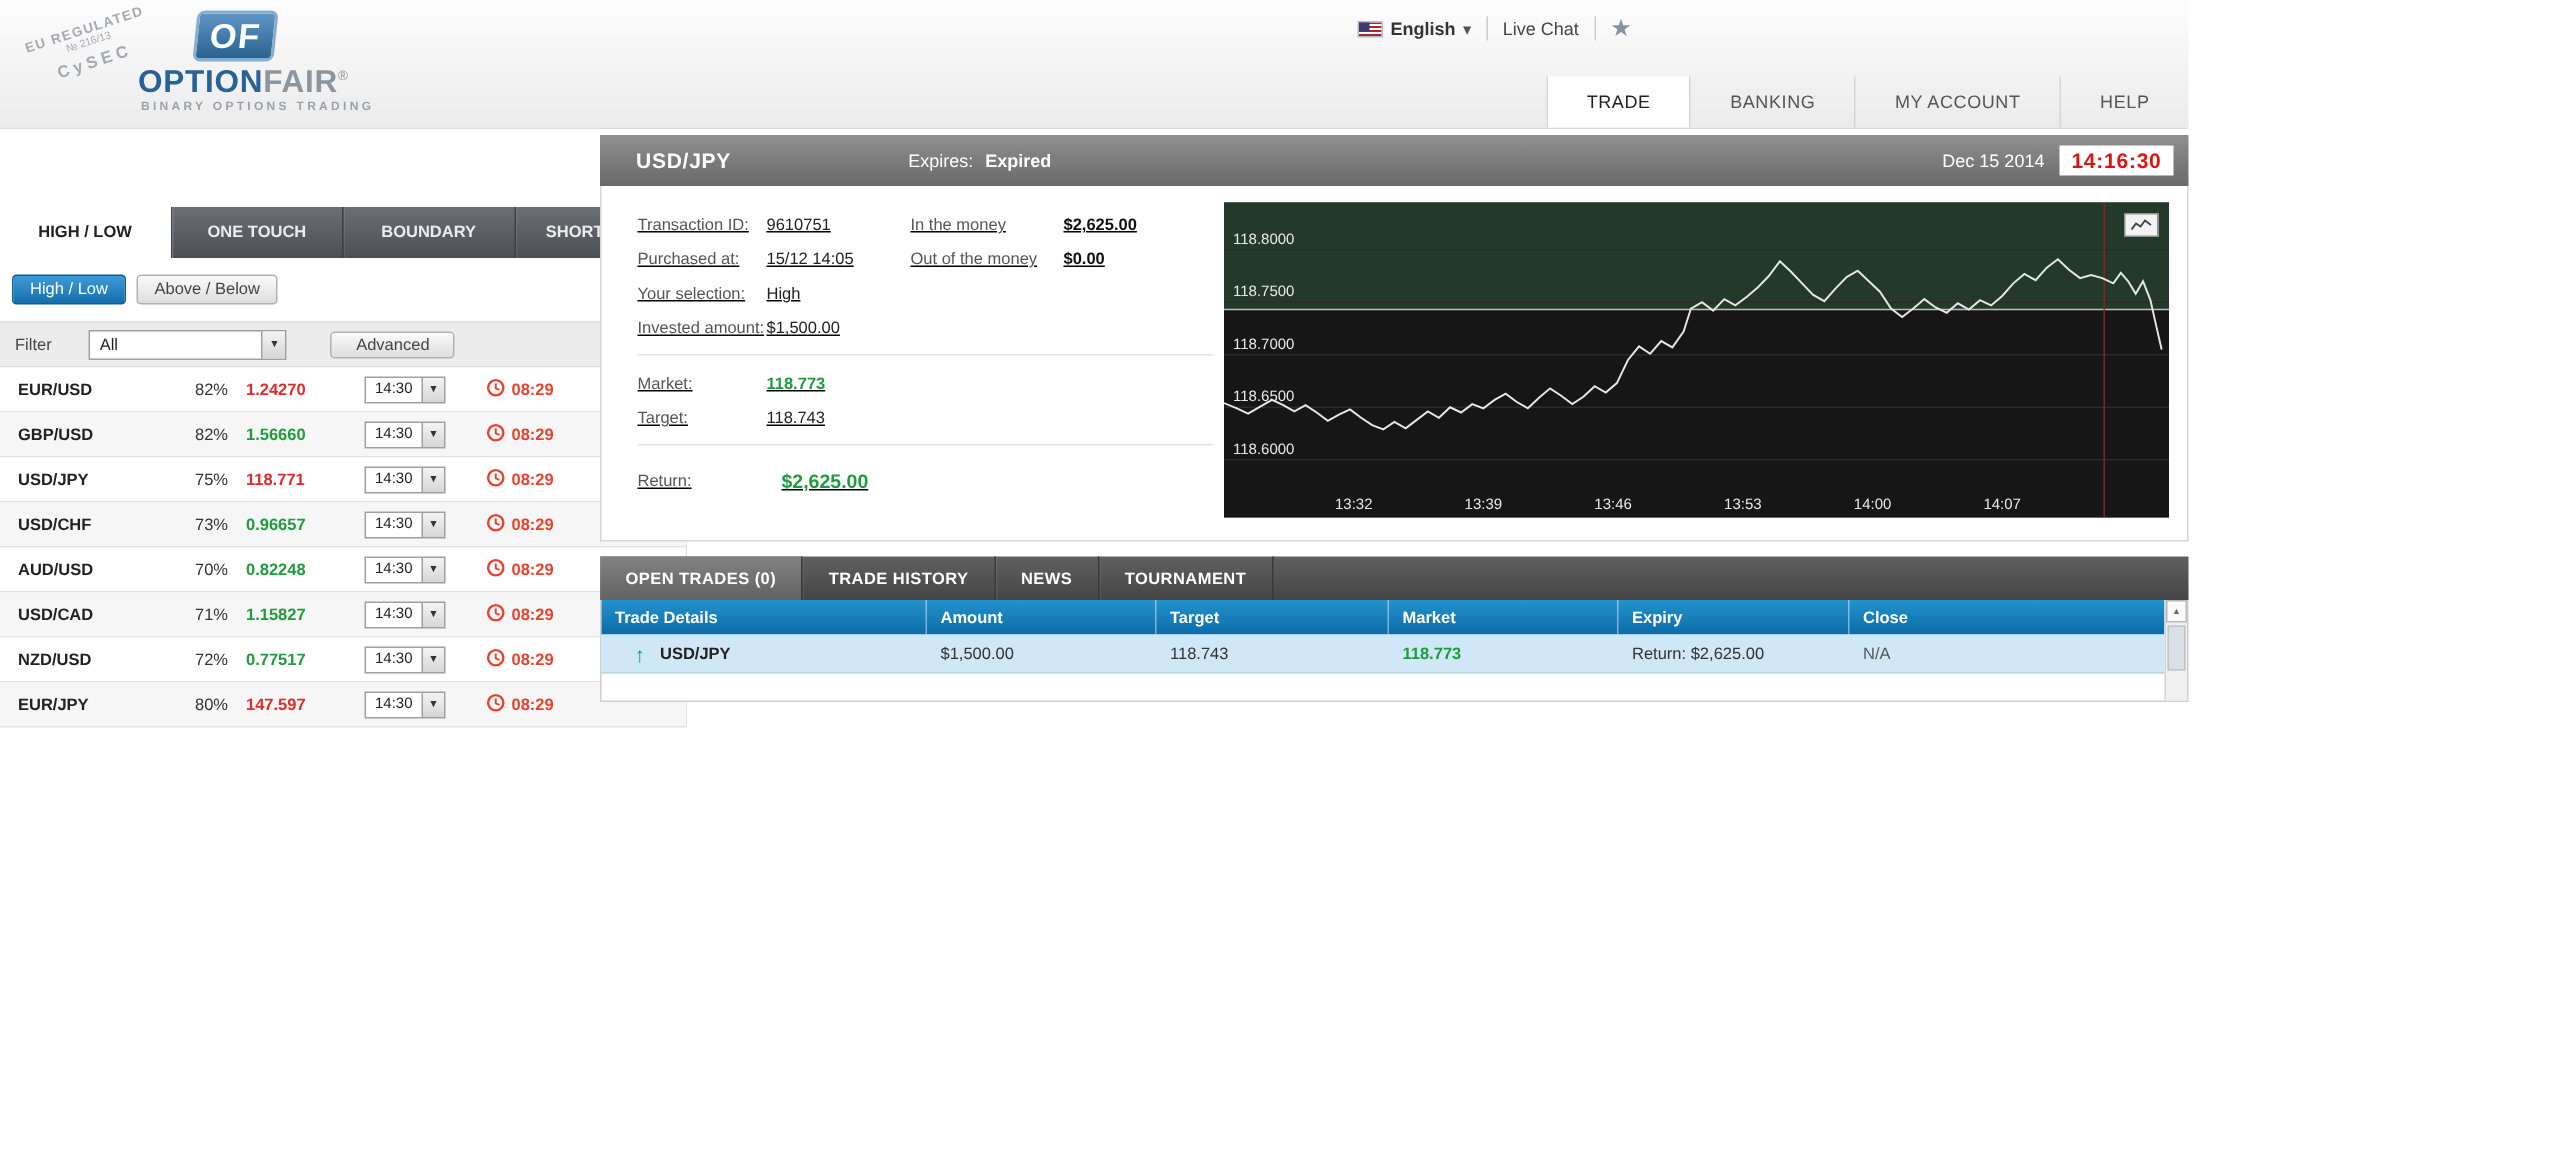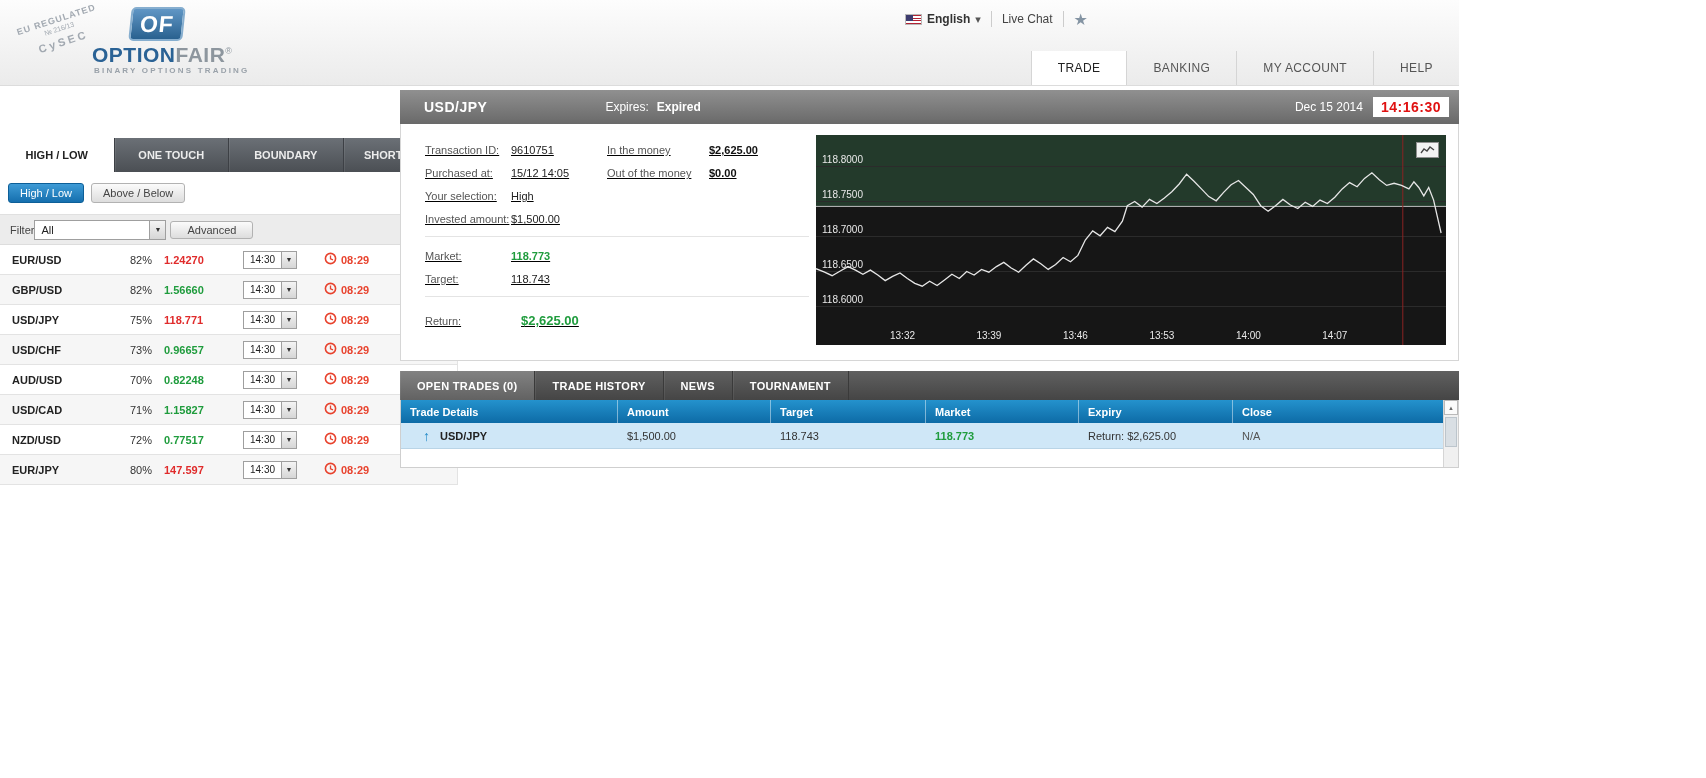--- a/index.html
+++ b/index.html
@@ -51,21 +51,21 @@
   .instrument-tab { flex:1; display:flex; align-items:center; justify-content:center;
     color:#ececec; font-size:11px; font-weight:bold; border-right:1px solid #3d4045;
     box-shadow:inset 1px 0 0 rgba(255,255,255,.08); cursor:pointer; white-space:nowrap; padding:0 6px; }
   .instrument-tab.active { background:#ffffff; color:#222; box-shadow:none; }
   .left-body { background:#ffffff; border-right:1px solid #e3e3e3; }
   .mode-row { padding:10px 8px; display:flex; gap:7px; align-items:center; height:42px; }
   .btn { font-size:11px; border-radius:3px; padding:3px 11px; cursor:pointer; white-space:nowrap; }
   .btn-blue { background:linear-gradient(#3e9bd6,#156fae); color:#fff; border:1px solid #0d5f98; }
   .btn-gray { background:linear-gradient(#fbfbfb,#dddddd); color:#444; border:1px solid #b2b2b2; }
   .filter-row { background:#ececec; border-top:1px solid #e0e0e0; border-bottom:1px solid #dddddd;
-    height:31px; display:flex; align-items:center; padding:0 10px; gap:0; }
+    height:31px; display:flex; align-items:center; padding:0 10px; gap:25px; }
   .filter-label { font-size:11px; color:#444; }
   .mini-select { background:#fff; border:1px solid #9f9f9f; height:20px; display:flex; align-items:stretch;
     font-size:11px; color:#222; cursor:pointer; }
   .mini-select .sel-text { padding:0 6px; flex:1; display:flex; align-items:center; }
   .sel-arrow { width:16px; border-left:1px solid #9f9f9f;
     background:linear-gradient(#f4f4f4,#d6d6d6); display:flex; align-items:center; justify-content:center; }
   .sel-arrow::before { content:"▼"; font-size:7px; color:#333; }
   .filter-select { width:132px; }
   .adv-btn { margin-left:4px; padding:2px 16px; }
 

